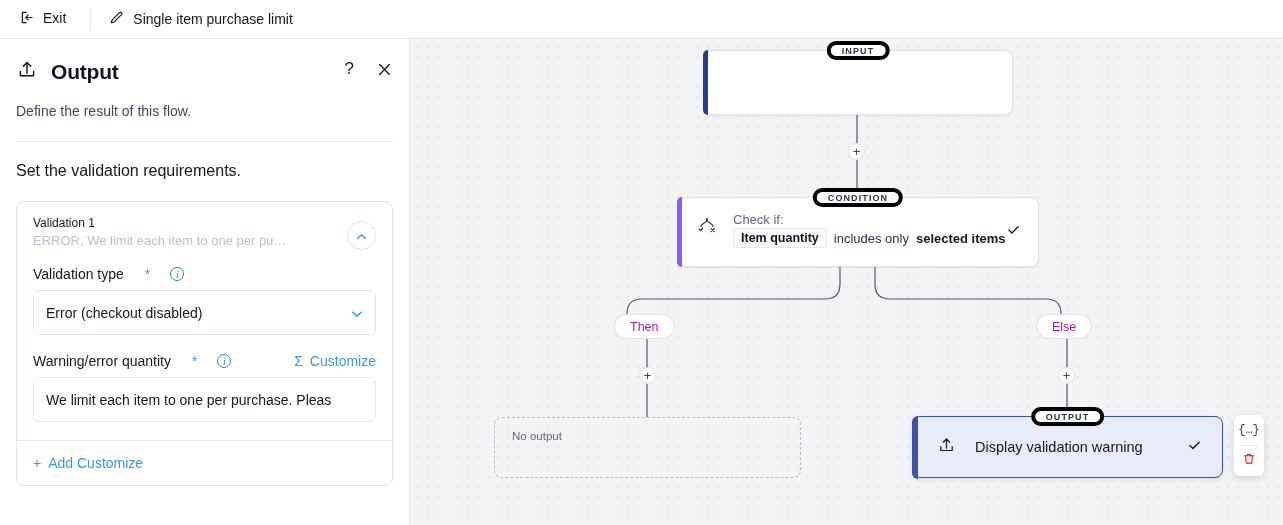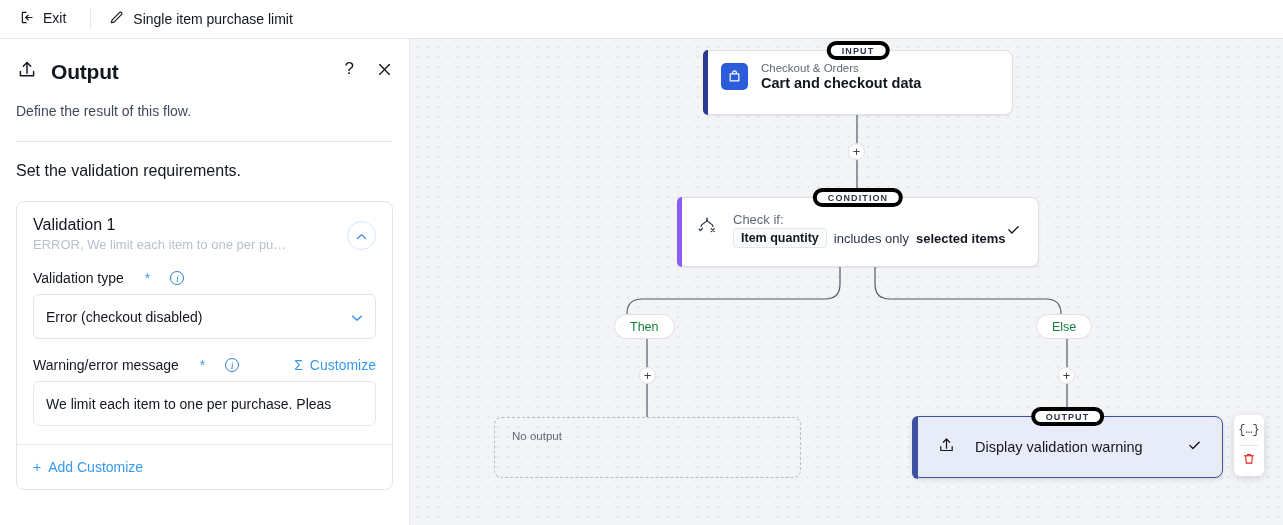--- a/index.html
+++ b/index.html
@@ -120,21 +120,21 @@
     border-radius: 8px;
     overflow: hidden;
   }
   .card-inner { padding: 14px 16px 18px 16px; }
 
   .val-head {
     position: relative;
     padding-right: 44px;
   }
   .val-name {
-    font-size: 16px;
+    font-size: 12px;
     color: #131720;
     margin-bottom: 3px;
   }
   .val-desc {
     font-size: 13px;
     color: #b6c1cd;
     white-space: nowrap;
     overflow: hidden;
     text-overflow: ellipsis;
     max-width: 268px;
@@ -336,21 +336,21 @@
   .branch-label {
     position: absolute;
     background: #fff;
     border: 1px solid #dfe0e6;
     border-radius: 13px;
     height: 25px;
     padding: 0 15px;
     display: flex;
     align-items: center;
     font-size: 12.5px;
-    color: #15803d;
+    color: #a21caf;
     z-index: 3;
     cursor: pointer;
   }
   #then-label { left: 204px; top: 275px; }
   #else-label { left: 626px; top: 275px; }
 
   
   .plus-btn {
     position: absolute;
     width: 17px; height: 17px;
@@ -511,21 +511,21 @@
               <span>
                 <svg width="12" height="8" viewBox="0 0 12 8" fill="none" stroke="#3899ec" stroke-width="1.5" stroke-linecap="round" stroke-linejoin="round">
                   <path d="M1.7 2.2 6 6.1l4.3-3.9"></path>
                 </svg>
               </span>
             </div>
           </div>
 
           <div class="field">
             <div class="field-label-row">
-              <span class="field-label">Warning/error message</span>
+              <span class="field-label">Warning/error quantity</span>
               <span class="req-star">*</span>
               <span class="info-icon">i</span>
               <span class="customize-wrap">
                 <span class="sigma">Σ</span>
                 <span class="customize-link">Customize</span>
               </span>
             </div>
             <div class="text-box">
               <span class="txt-val">We limit each item to one per purchase. Pleas</span>
             </div>
@@ -556,32 +556,20 @@
 
           <path d="M237 300 V378"></path>
 
           <path d="M657 300 V377"></path>
         </g>
       </svg>
 
       <div class="node" id="input-node">
         <div class="node-accent" style="background:#2b3990"></div>
         <div class="node-badge">INPUT</div>
-        <div class="in-row">
-          <div class="bag-icon-box">
-            <svg width="15" height="15" viewBox="0 0 16 16" fill="none" stroke="#ffffff" stroke-width="1.3" stroke-linejoin="round">
-              <path d="M3.4 5.2h9.2v7.4H3.4z"></path>
-              <path d="M6 5.2V4a2 2 0 0 1 4 0v1.2"></path>
-            </svg>
-          </div>
-          <div>
-            <div class="in-sub">Checkout &amp; Orders</div>
-            <div class="in-main">Cart and checkout data</div>
-          </div>
-        </div>
       </div>
 
       <div class="plus-btn" id="plus-1">+</div>
 
       <div class="node" id="cond-node">
         <div class="node-accent" style="background:#8b5cf6"></div>
         <div class="node-badge">CONDITION</div>
         <div class="cond-row">
           <div style="padding-top:3px">
             <svg width="22" height="22" viewBox="0 0 22 22" fill="none" stroke="#2b3445" stroke-width="1.25" stroke-linecap="round" stroke-linejoin="round">

